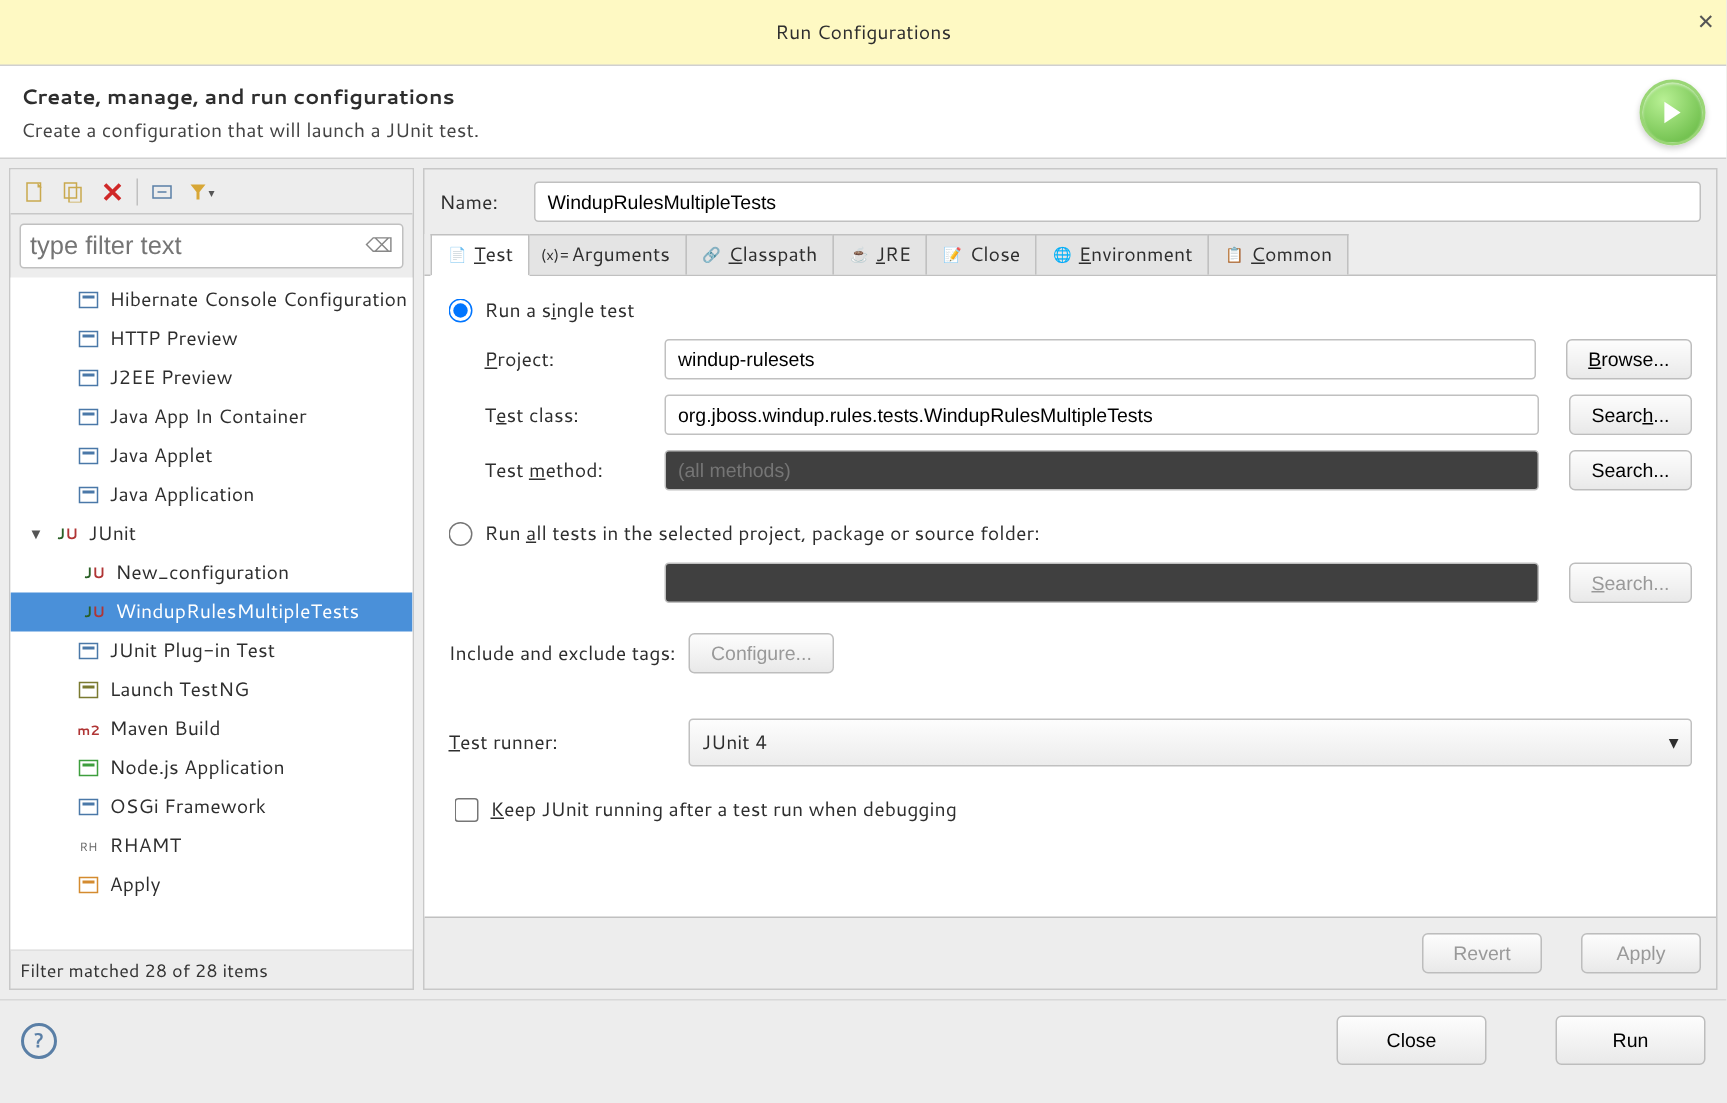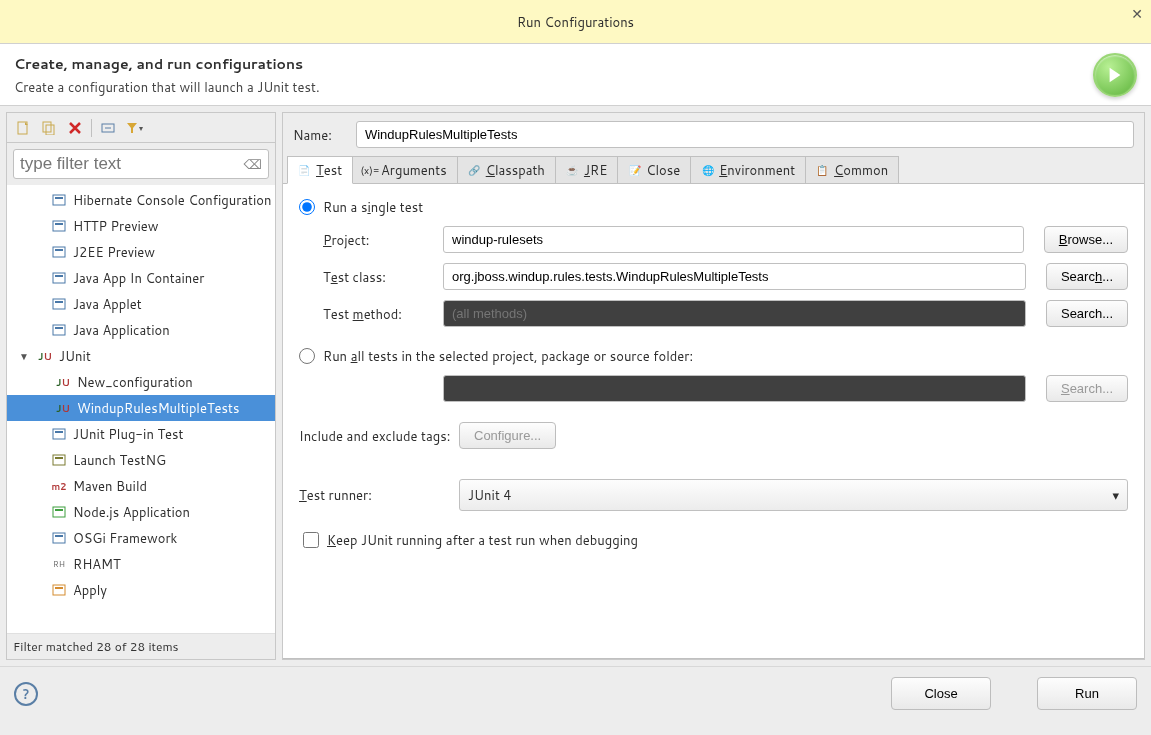--- a/index.html
+++ b/index.html
@@ -538,20 +538,24 @@
         <div class="select">
           <span>JUnit 4</span>
           <span>▾</span>
         </div>
       </div>
       <div class="check-row">
         <input type="checkbox" style="">
         <label><span class="u">K</span>eep JUnit running after a test run when debugging</label>
       </div>
     </div>
+    <div class="action-row">
+      <button class="btn" disabled="">Revert</button>
+      <button class="btn" disabled="">Apply</button>
+    </div>
   </div>
 </div>
 
 <div class="footer">
   <div class="help-icon">?</div>
   <div class="footer-btns">
     <button class="btn">Close</button>
     <button class="btn">Run</button>
   </div>
 </div>

